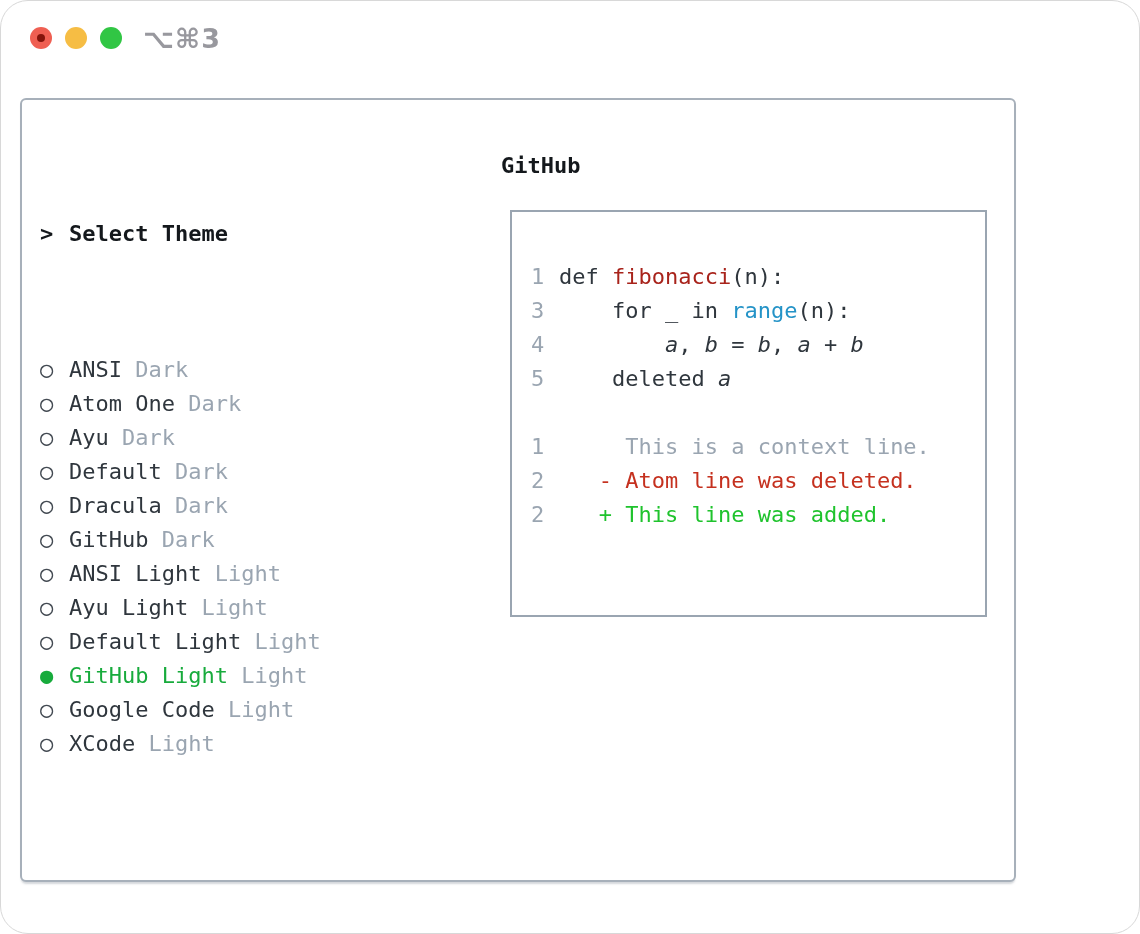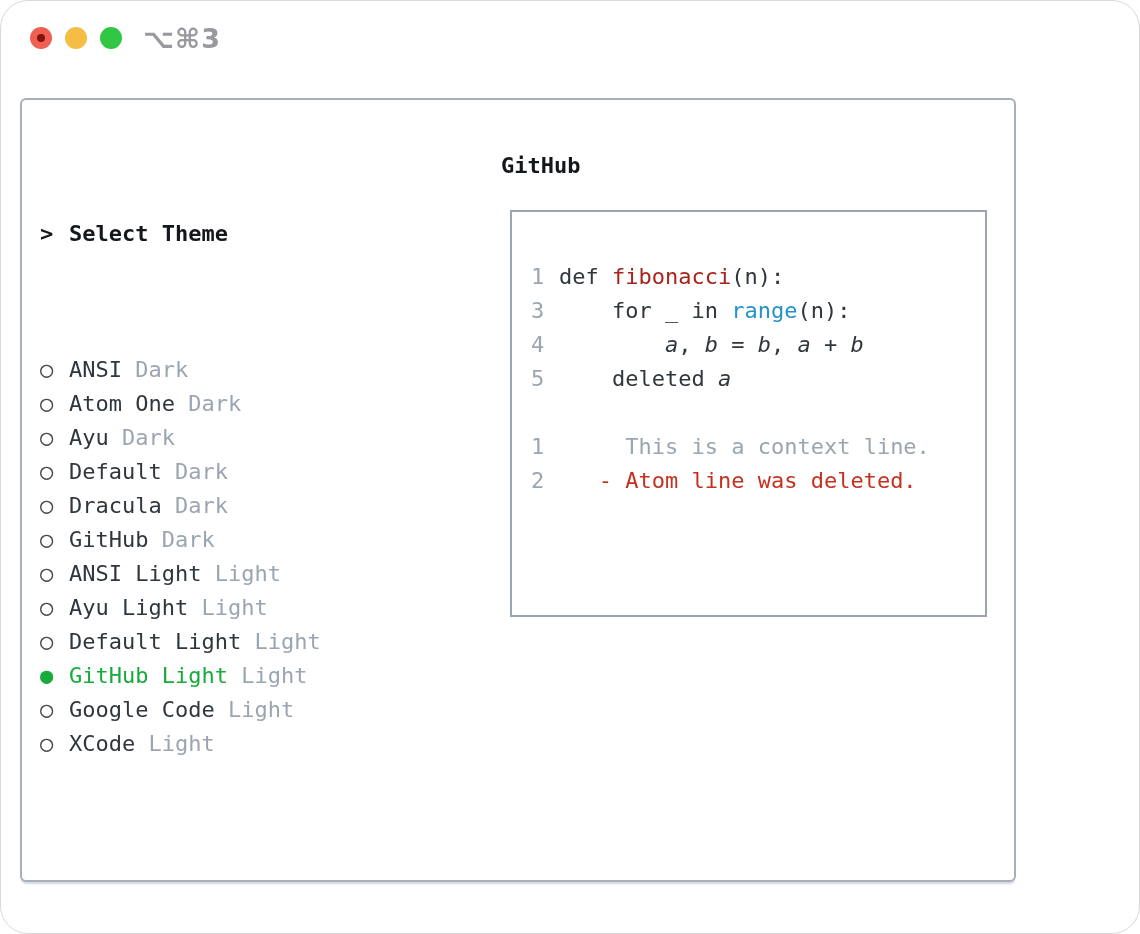--- a/index.html
+++ b/index.html
@@ -99,16 +99,17 @@
     <div class="preview-title">GitHub</div>
 
     <div class="preview-box">
         <div class="pline"><span class="ln">1</span><span class="seg c-code">def </span><span class="seg c-function">fibonacci</span><span class="seg c-code">(n):</span></div>
         <div class="pline"><span class="ln">3</span><span class="seg c-code">    for _ in </span><span class="seg c-builtin">range</span><span class="seg c-code">(n):</span></div>
         <div class="pline"><span class="ln">4</span><span class="seg c-code">        </span><span class="seg c-code ital">a</span><span class="seg c-code">, </span><span class="seg c-code ital">b</span><span class="seg c-code"> = </span><span class="seg c-code ital">b</span><span class="seg c-code">, </span><span class="seg c-code ital">a</span><span class="seg c-code"> + </span><span class="seg c-code ital">b</span></div>
         <div class="pline"><span class="ln">5</span><span class="seg c-code">    deleted </span><span class="seg c-code ital">a</span></div>
         <div class="pline"></div>
         <div class="pline"><span class="ln">1</span><span class="seg c-context">     This is a context line.</span></div>
         <div class="pline"><span class="ln">2</span><span class="seg c-deleted">   - Atom line was deleted.</span></div>
+        <div class="pline"><span class="ln">2</span><span class="seg c-added">   + This line was added.</span></div>
       </div>
 
   </div>
 </div>
 
 </body></html>

